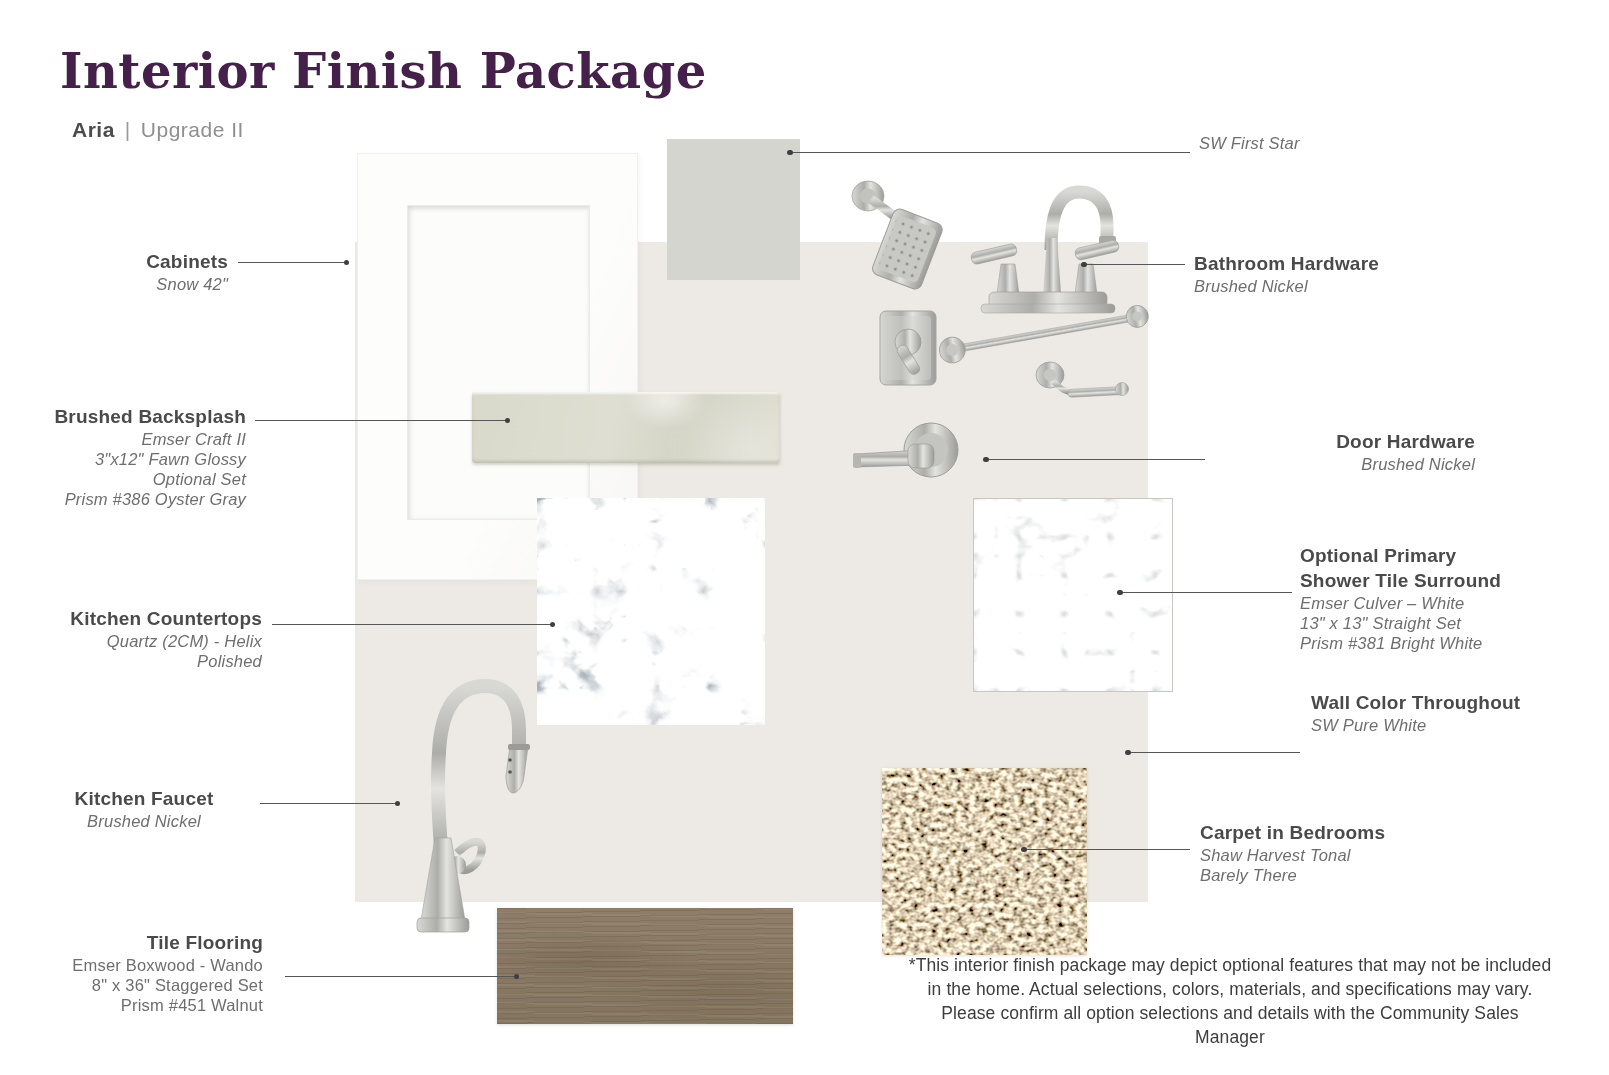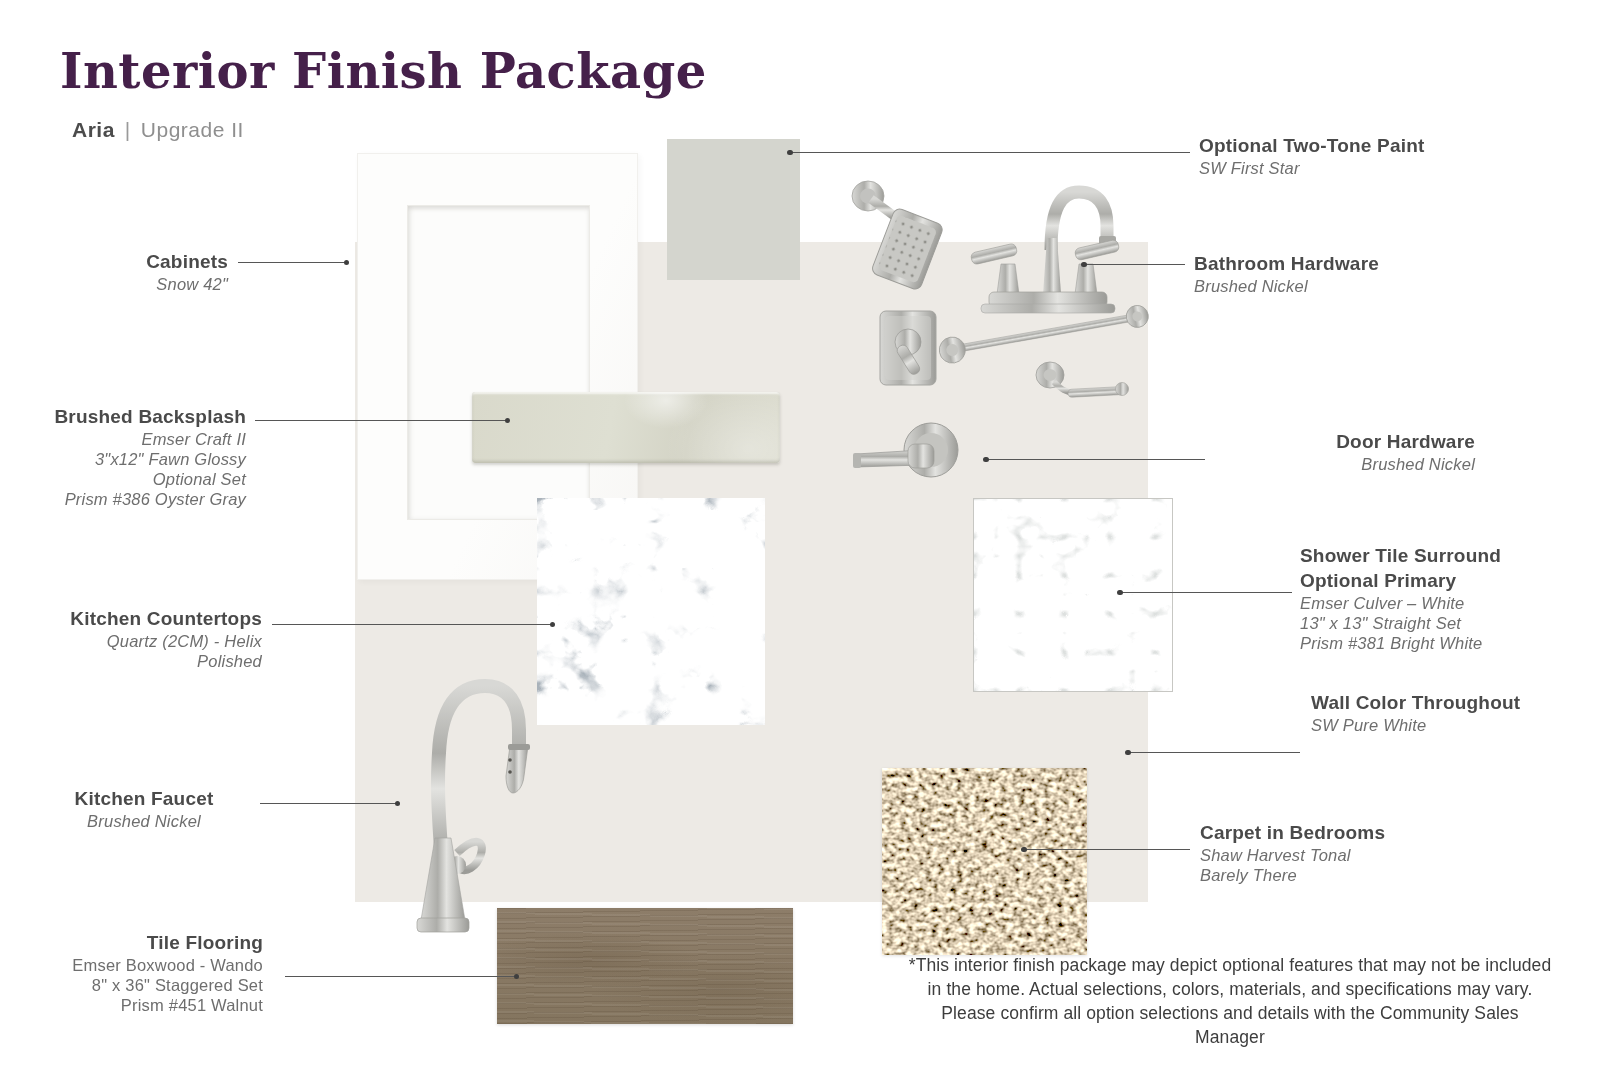--- a/index.html
+++ b/index.html
@@ -315,37 +315,36 @@
 </div>
 
 <div class="abs callout left-side" style="left:36px;top:930px;width:227px;">
   <div class="lbl">Tile Flooring</div>
   <div class="det upright">Emser Boxwood - Wando</div>
   <div class="det upright">8" x 36" Staggered Set</div>
   <div class="det upright">Prism #451 Walnut</div>
 </div>
 
 <div class="abs callout right-side" style="left:1199px;top:133px;width:300px;">
-  <div class="lbl">Optional Two-Tone Paint</div>
   <div class="det">SW First Star</div>
 </div>
 
 <div class="abs callout right-side" style="left:1194px;top:251px;width:280px;">
   <div class="lbl">Bathroom Hardware</div>
   <div class="det">Brushed Nickel</div>
 </div>
 
 <div class="abs callout right-side" style="left:1215px;top:429px;width:260px;text-align:right;">
   <div class="lbl">Door Hardware</div>
   <div class="det">Brushed Nickel</div>
 </div>
 
 <div class="abs callout right-side" style="left:1300px;top:543px;width:290px;">
+  <div class="lbl">Optional Primary</div>
   <div class="lbl">Shower Tile Surround</div>
-  <div class="lbl">Optional Primary</div>
   <div class="det">Emser Culver – White</div>
   <div class="det">13" x 13" Straight Set</div>
   <div class="det">Prism #381 Bright White</div>
 </div>
 
 <div class="abs callout right-side" style="left:1311px;top:690px;width:280px;">
   <div class="lbl">Wall Color Throughout</div>
   <div class="det">SW Pure White</div>
 </div>
 

